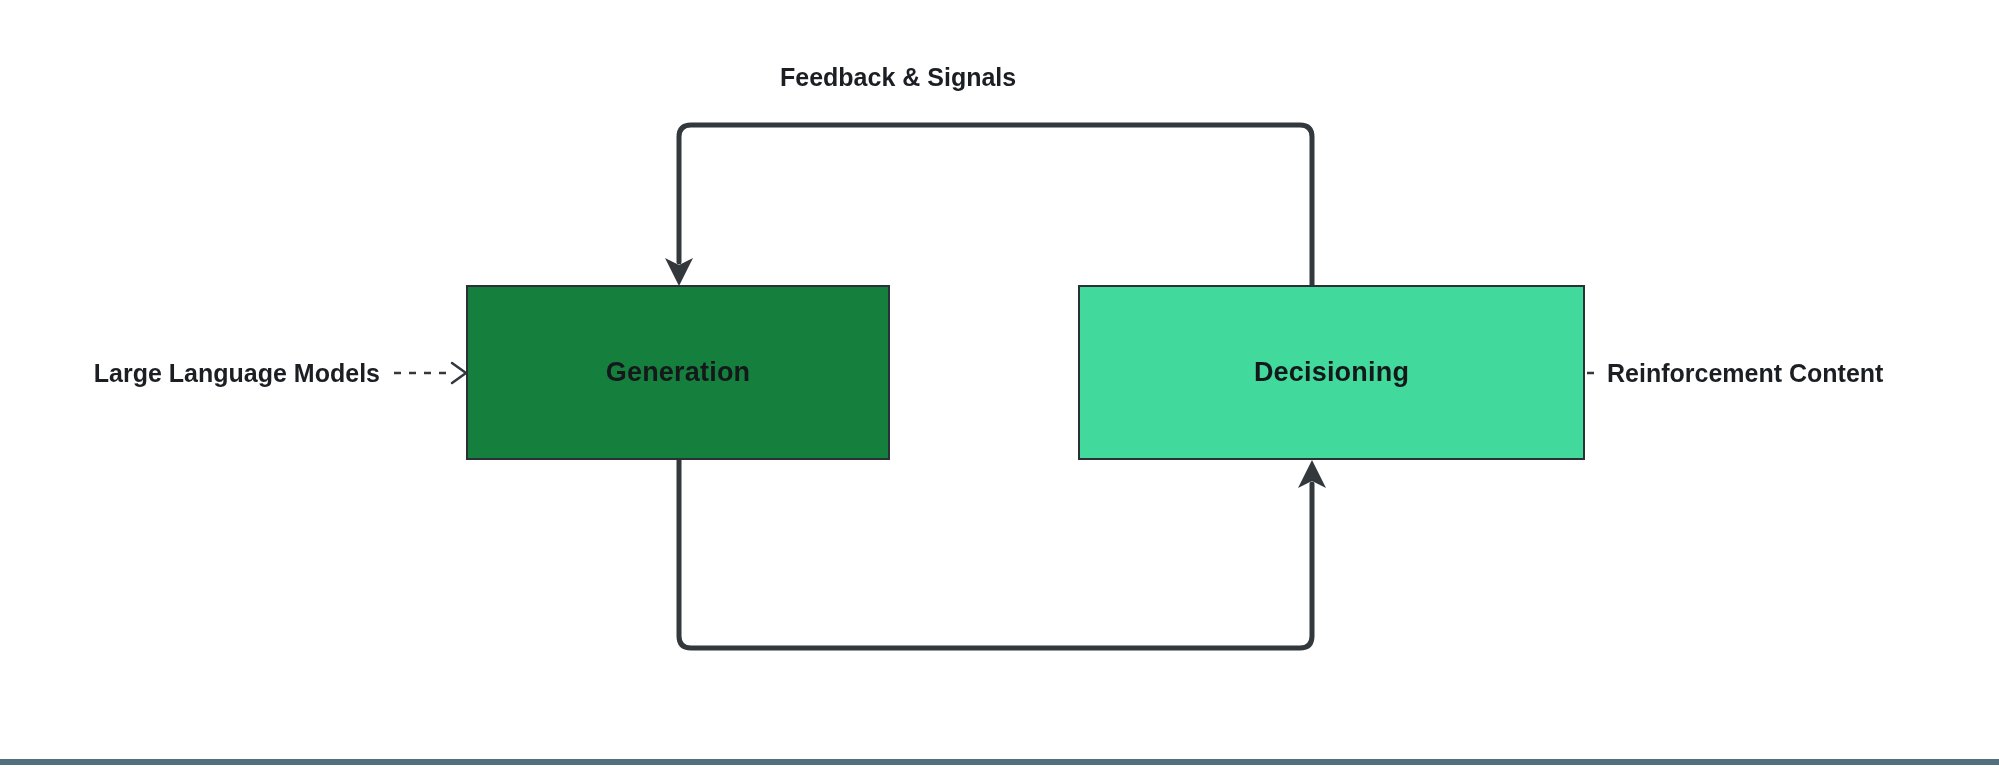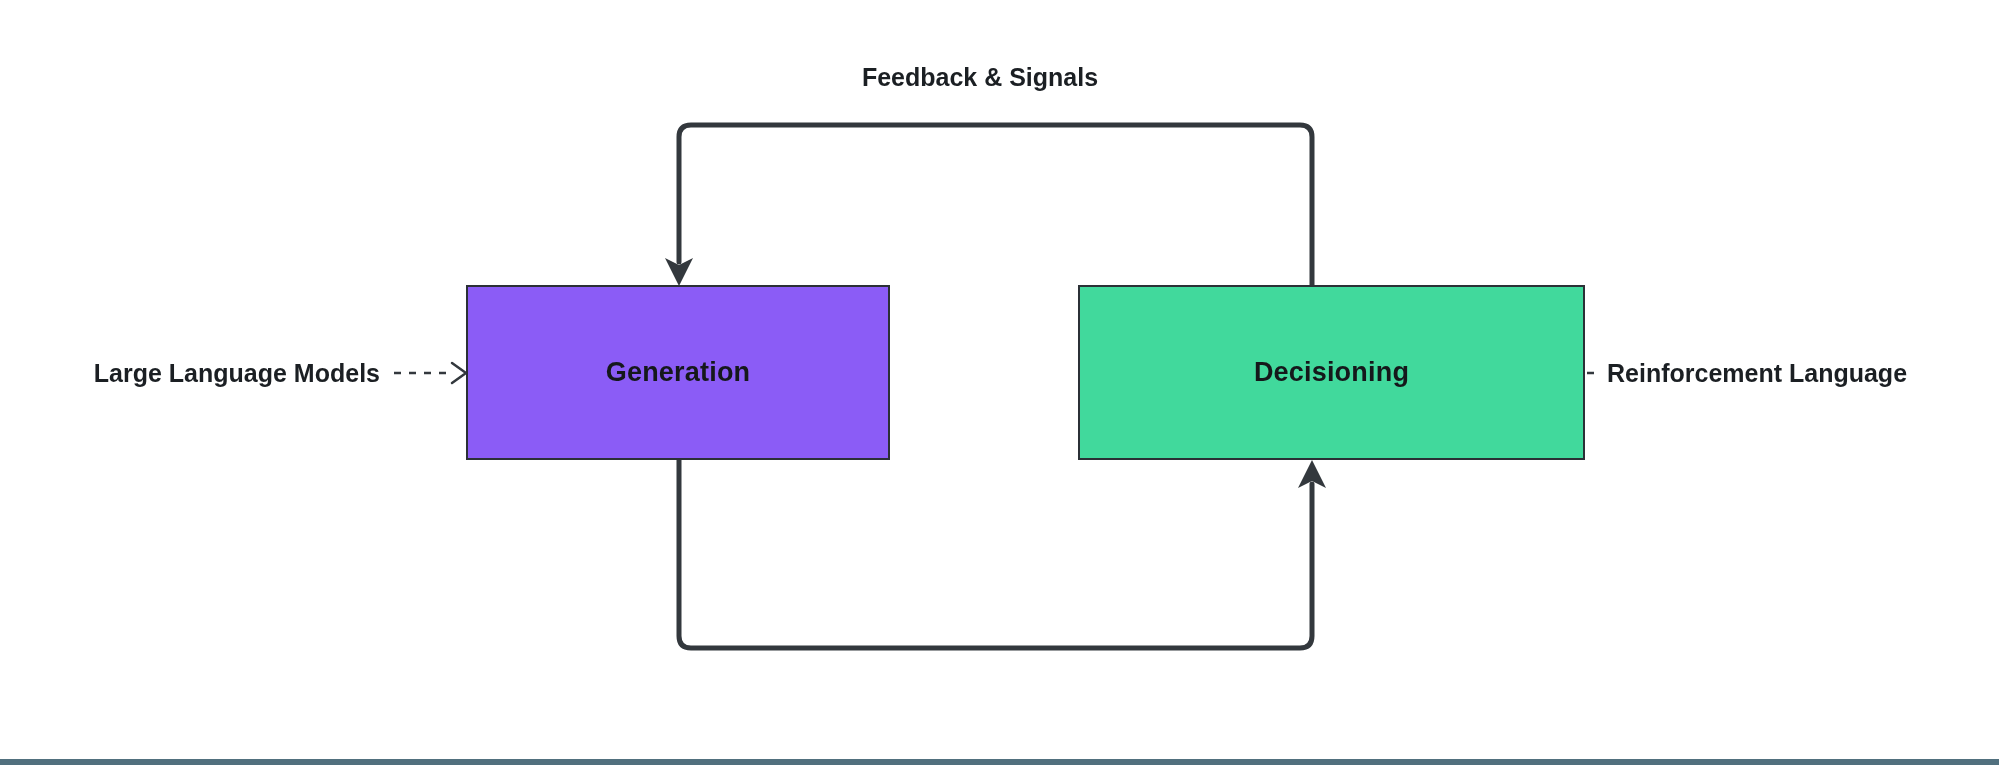--- a/index.html
+++ b/index.html
@@ -35,21 +35,21 @@
   }
   #node-generation { left: 466px; top: 285px; width: 424px; height: 175px; }
   #node-decisioning { left: 1078px; top: 285px; width: 507px; height: 175px; }
   .edge-label {
     position: absolute;
     font-size: 25px;
     font-weight: bold;
     white-space: nowrap;
     line-height: 30px;
   }
-  #label-top    { left: 780px;  top: 62px;  width: 400px; text-align: center; }
+  #label-top    { left: 780px;  top: 62px;  width: 400px; text-align: left; }
   #label-bottom { left: 773px;  top: 680px; width: 400px; text-align: center; }
   #label-left   { left: 28px;   top: 358px; width: 352px; text-align: right; }
   #label-right  { left: 1607px; top: 358px; text-align: left; }
   #bottom-bar {
     position: absolute;
     left: 0;
     top: 759px;
     width: 1999px;
     height: 6px;
   }
@@ -67,30 +67,30 @@
     <path d="M 679 460 L 679 636 Q 679 648 691 648 L 1300 648 Q 1312 648 1312 636 L 1312 484" fill="none" stroke-width="5" stroke-linecap="round" stroke-linejoin="round" stroke="#33383d"></path>
     <polygon points="1312,460 1298,488 1312,481 1326,488" fill="#33383d"></polygon>
 
     <path d="M 394 373 L 450 373" fill="none" stroke-width="2.5" stroke-dasharray="7 8" stroke="#33383d"></path>
     <path d="M 452 363 L 466 373 L 452 383" fill="none" stroke-width="2.5" stroke-linecap="round" stroke-linejoin="round" stroke="#33383d"></path>
 
     <path d="M 1542 373 L 1598 373" fill="none" stroke-width="2.5" stroke-dasharray="7 8" stroke="#33383d"></path>
     <path d="M 1540 363 L 1526 373 L 1540 383" fill="none" stroke-width="2.5" stroke-linecap="round" stroke-linejoin="round" stroke="#33383d"></path>
   </svg>
 
-  <div class="node" id="node-generation" style="background-color: #8b5cf6; border-color: rgb(43, 48, 54); color: rgb(21, 24, 27);">
+  <div class="node" id="node-generation" style="background-color: #15803d; border-color: rgb(43, 48, 54); color: rgb(21, 24, 27);">
     <span>Generation</span>
   </div>
 
   <div class="node" id="node-decisioning" style="background-color: rgb(65, 217, 156); border-color: rgb(43, 48, 54); color: rgb(21, 24, 27);">
     <span>Decisioning</span>
   </div>
 
   <div class="edge-label" id="label-top" style="color: rgb(27, 31, 35);">Feedback &amp; Signals</div>
 
 
   <div class="edge-label" id="label-left" style="color: rgb(27, 31, 35);">Large Language Models</div>
 
-  <div class="edge-label" id="label-right" style="color: rgb(27, 31, 35);">Reinforcement Language</div>
+  <div class="edge-label" id="label-right" style="color: rgb(27, 31, 35);">Reinforcement Content</div>
 
   <div id="bottom-bar" style="background-color: rgb(81, 112, 126);"></div>
 
 </div>
 
 </body></html>

